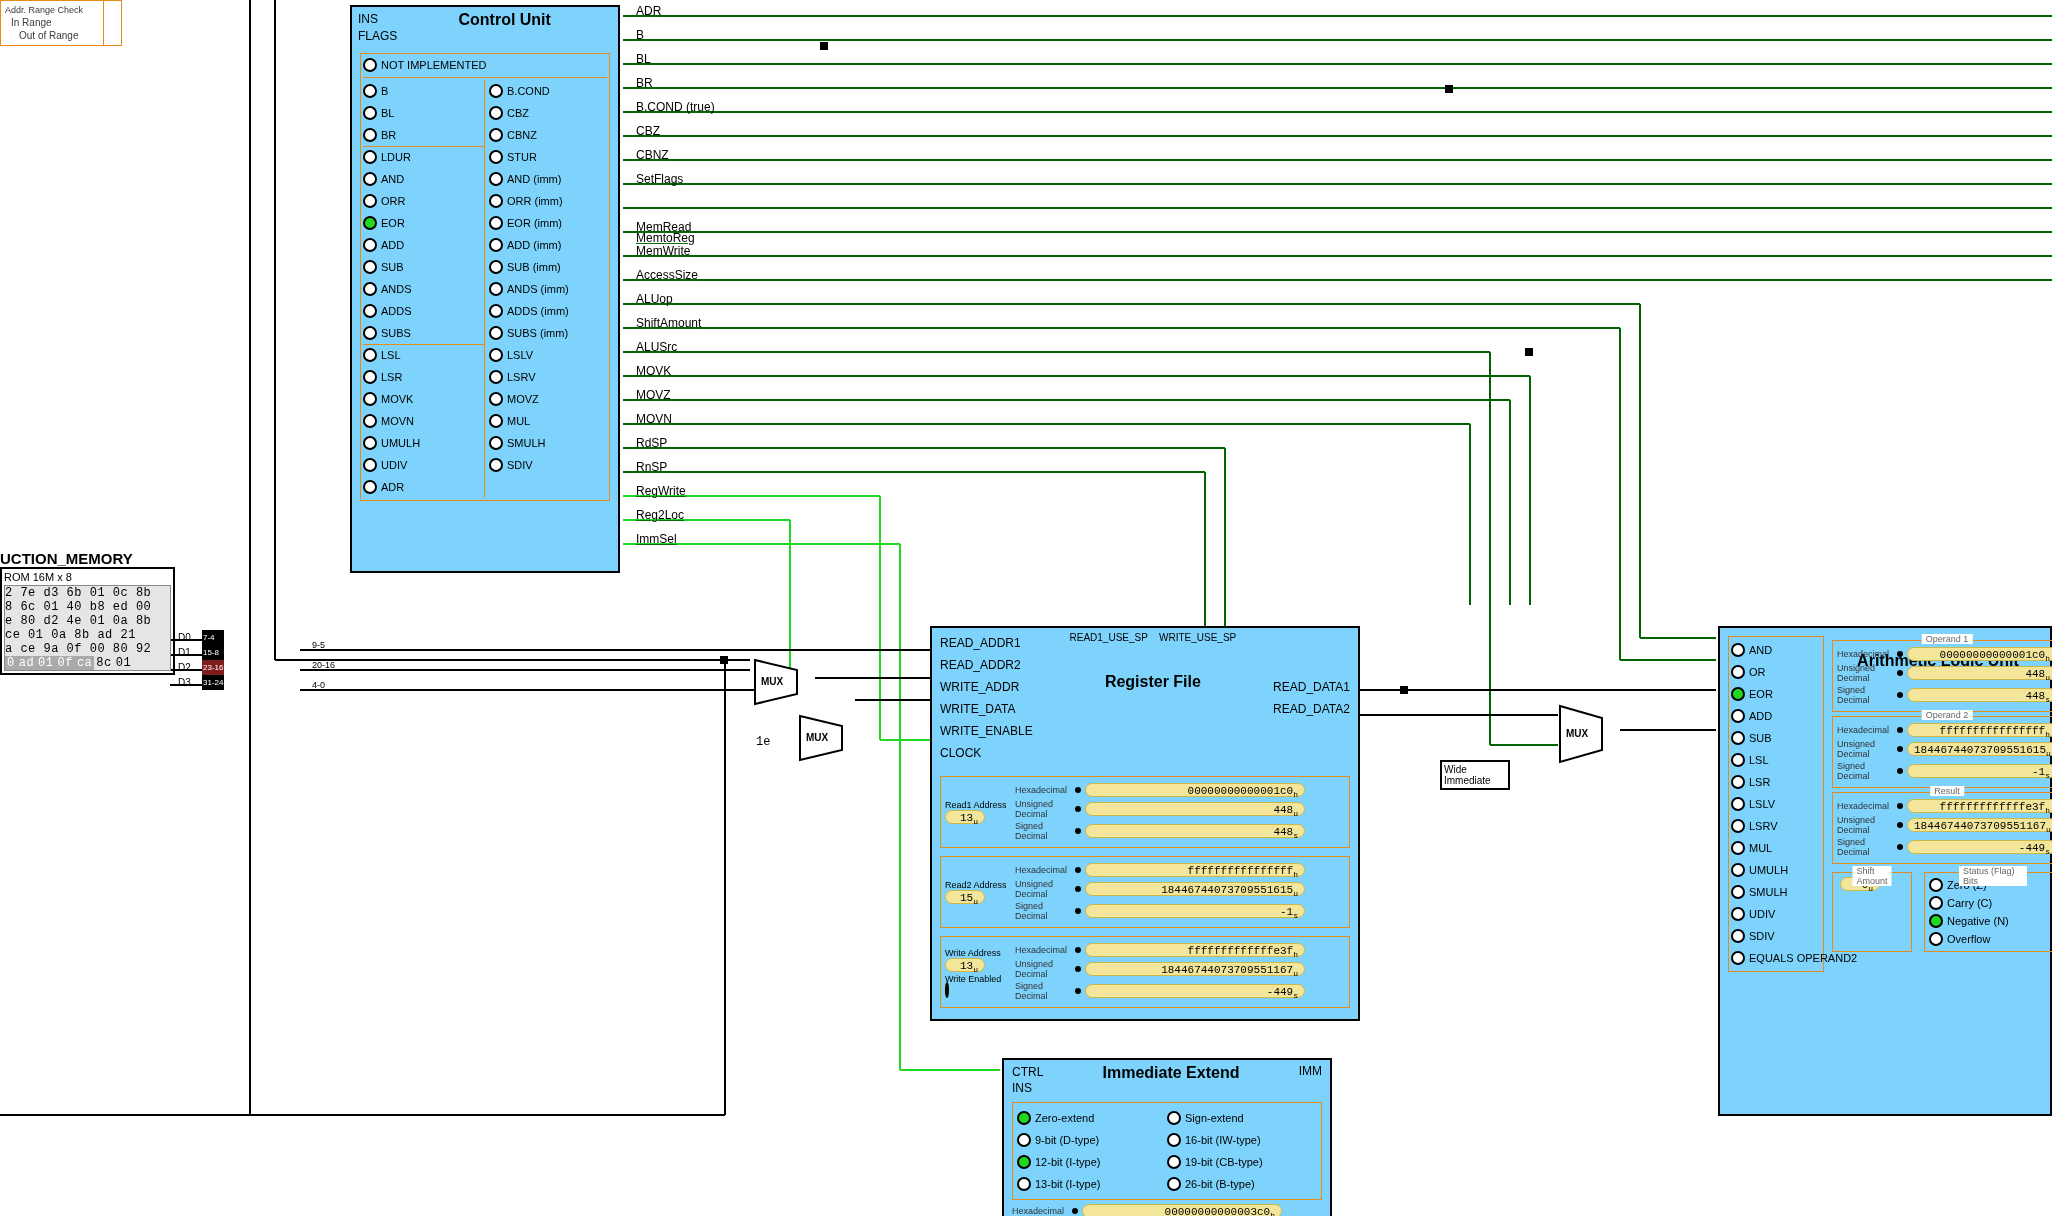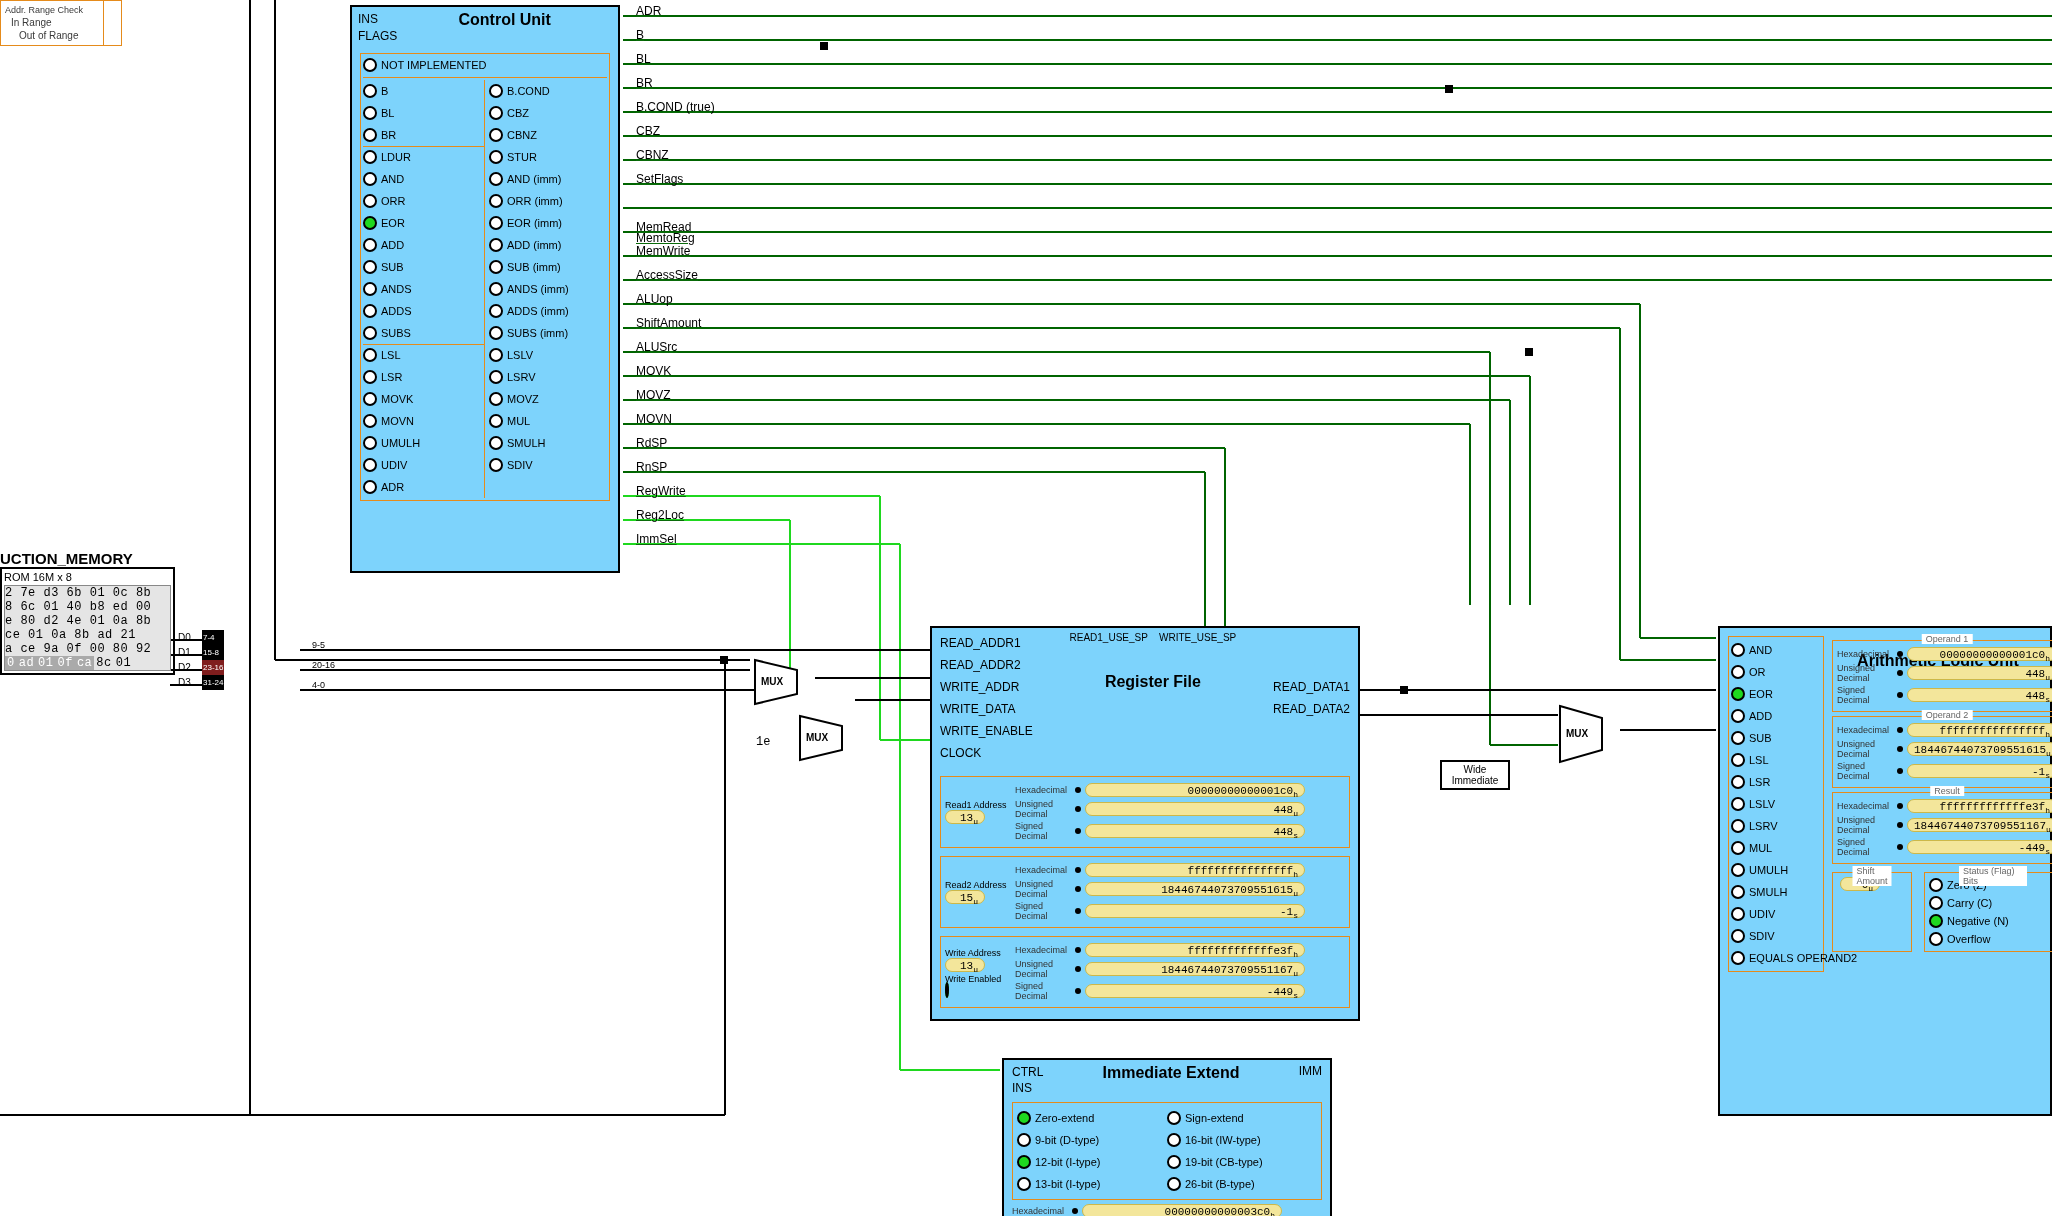--- a/index.html
+++ b/index.html
@@ -86,21 +86,21 @@
   line.busL { stroke:#1fd81f; stroke-width:2; }
   line.blk  { stroke:#000; stroke-width:2; }
   rect.node { fill:#000; }
   .mux {
     position:absolute; font-size:9px;
   }
   .mux svg { overflow:visible; }
   .mux-lbl { position:absolute; font-size:10px; font-weight:bold; }
   .small-box {
     position:absolute; border:2px solid #000; background:#fff;
-    font-size:10px; text-align:center; padding:2px;
+    font-size:10px; padding:2px;
   }
 </style>
 </head>
 <body>
 
 <svg class="wires">
 
   <g>
 
     <line class="bus" x1="623" y1="16" x2="2052" y2="16"></line>

